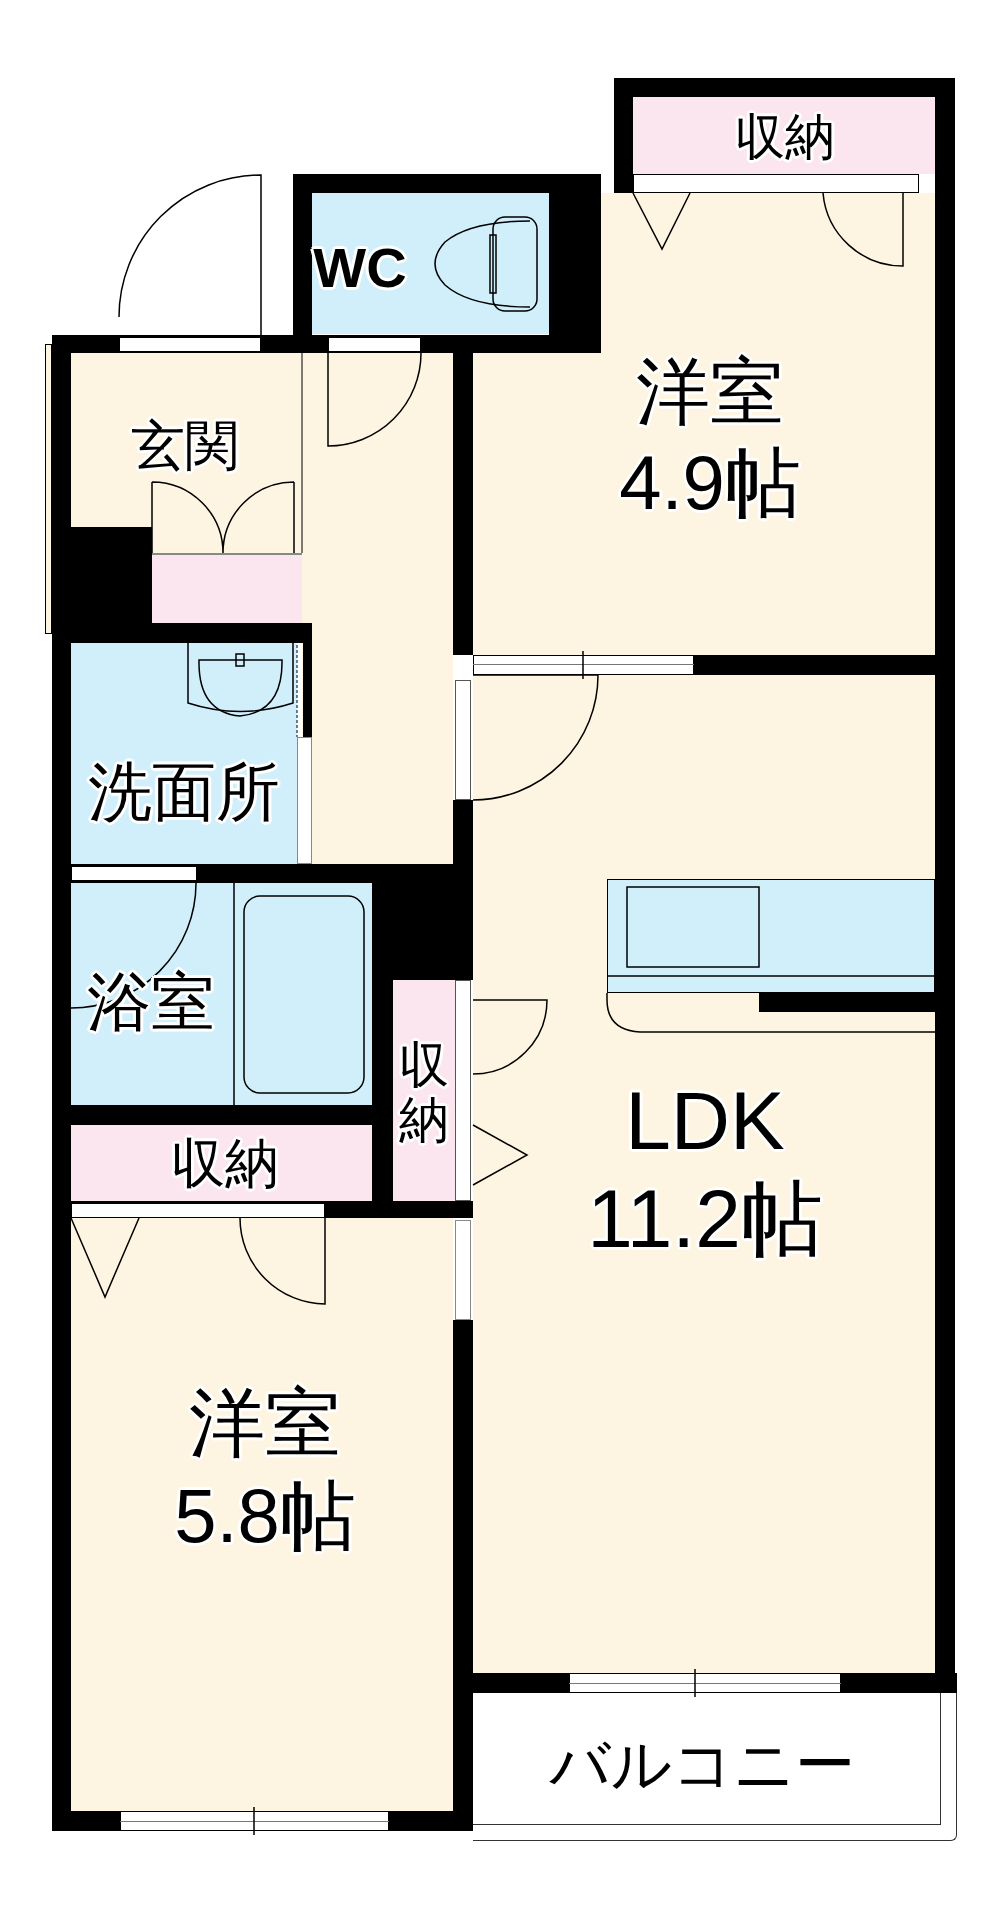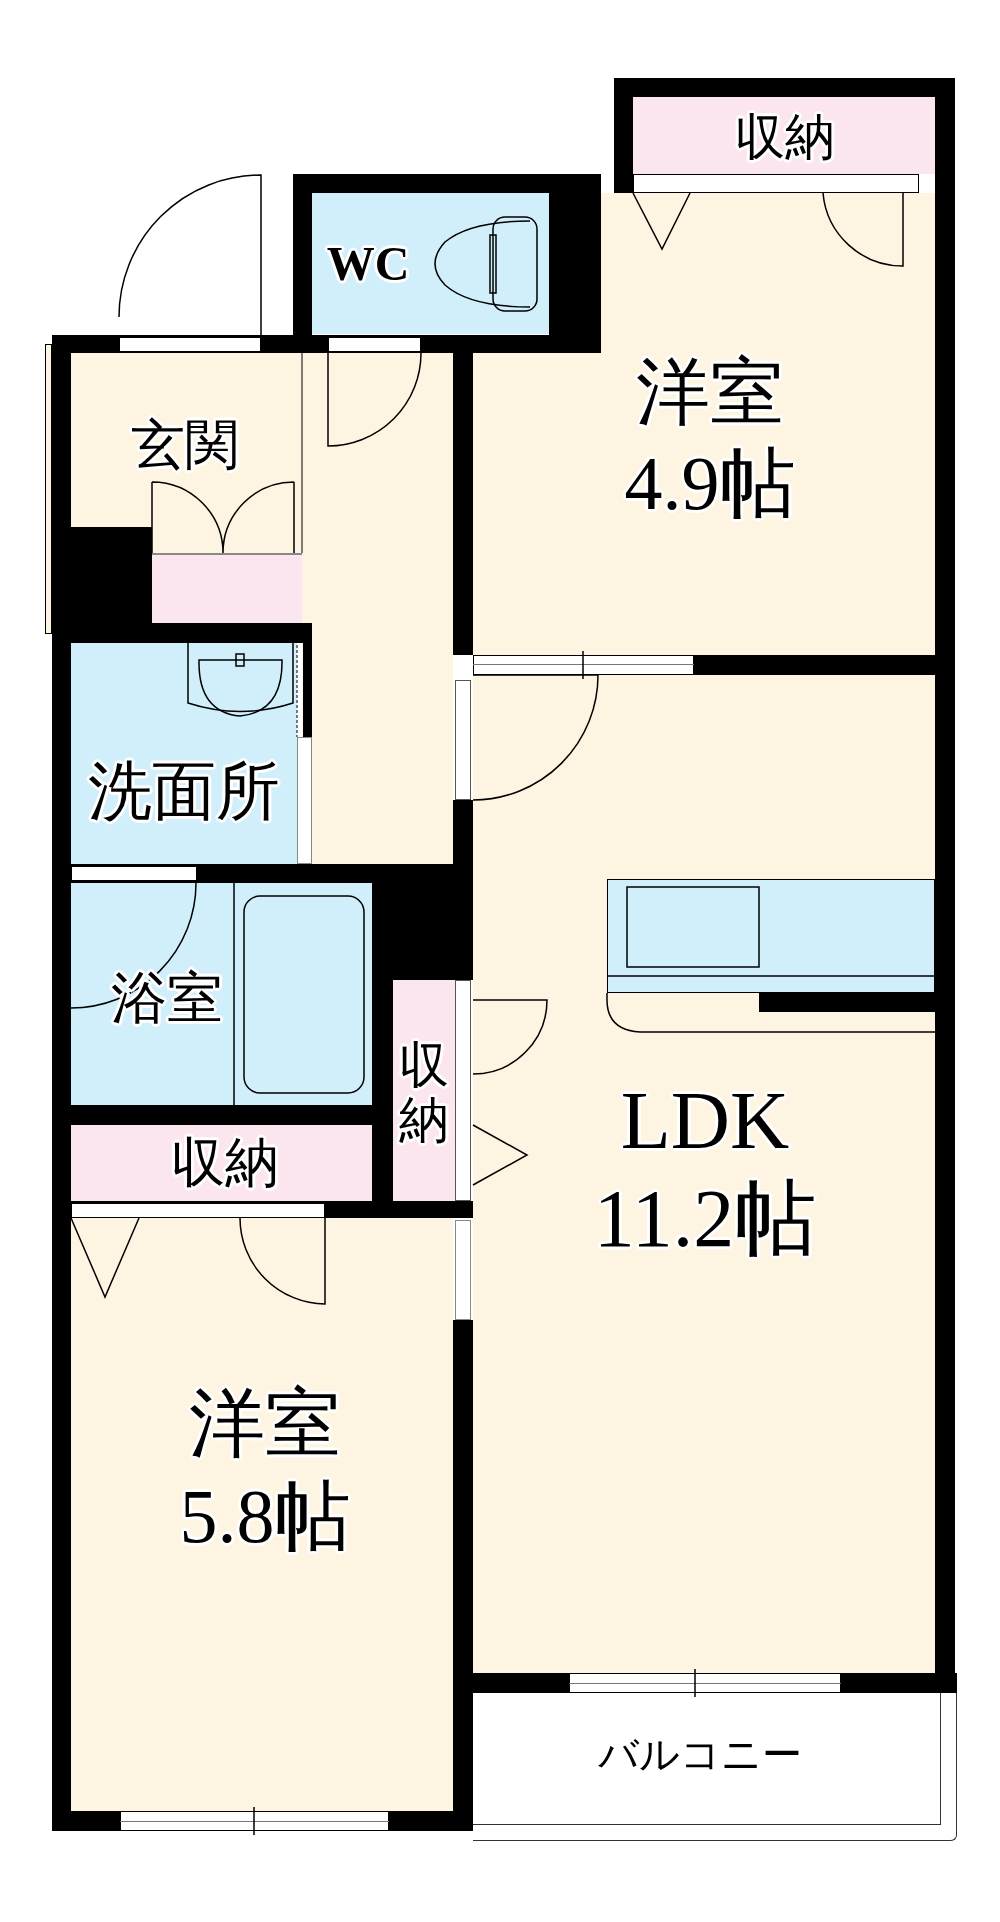--- a/index.html
+++ b/index.html
@@ -3,21 +3,21 @@
 <meta charset="utf-8">
 <style>
   html, body { margin:0; padding:0; background:#ffffff; }
   body { width:1000px; height:1922px; position:relative; overflow:hidden; font-family:"DejaVu Sans", sans-serif; }
   .abs { position:absolute; box-sizing:border-box; }
   .wall { background:#000; }
   .beige { background:#FDF5E1; }
   .pink { background:#FBE6EF; }
   .blue { background:#D1EEFB; }
   .white { background:#fff; }
-  .lbl { position:absolute; color:#000; font-family:Liberation Serif, serif; text-align:center; white-space:nowrap; line-height:1;
+  .lbl { position:absolute; color:#000; font-family:Liberation Sans, sans-serif; text-align:center; white-space:nowrap; line-height:1;
          text-shadow: 3px 0 #fff, -3px 0 #fff, 0 3px #fff, 0 -3px #fff, 2px 2px #fff, -2px -2px #fff, 2px -2px #fff, -2px 2px #fff; }
   svg.overlay { position:absolute; left:0; top:0; }
 </style>
 </head>
 <body>
 
 <div class="abs beige" style="left:601px;top:193px;width:334px;height:160px;"></div>
 <div class="abs beige" style="left:473px;top:353px;width:462px;height:302px;"></div>
 
 <div class="abs beige" style="left:473px;top:675px;width:462px;height:998px;"></div>
@@ -136,35 +136,35 @@
 
     <line x1="695" y1="1669" x2="695" y2="1697"></line>
     <line x1="254" y1="1807" x2="254" y2="1835"></line>
 
     <line x1="458" y1="1325" x2="458" y2="1440" stroke-dasharray="3 2" stroke-width="1"></line>
   </g>
 </svg>
 
 <div class="lbl" style="left:700px;top:112px;width:170px;font-size:50px;">収納</div>
 
-<div class="lbl" style="left:318px;top:240px;width:100px;font-size:48px;font-weight:bold;">WC</div>
+<div class="lbl" style="left:310px;top:240px;width:100px;font-size:56px;font-weight:bold;">WC</div>
 
 <div class="lbl" style="left:600px;top:355px;width:220px;font-size:74px;">洋室</div>
 <div class="lbl" style="left:590px;top:445px;width:240px;font-size:76px;">4.9帖</div>
 
 <div class="lbl" style="left:120px;top:418px;width:130px;font-size:54px;">玄関</div>
 
 <div class="lbl" style="left:88px;top:760px;width:190px;font-size:64px;">洗面所</div>
 
-<div class="lbl" style="left:102px;top:970px;width:130px;font-size:56px;">浴室</div>
+<div class="lbl" style="left:86px;top:970px;width:130px;font-size:64px;">浴室</div>
 
 <div class="lbl" style="left:150px;top:1136px;width:150px;font-size:54px;">収納</div>
 
 <div class="lbl" style="left:396px;top:1040px;width:56px;font-size:50px;">収</div>
 <div class="lbl" style="left:396px;top:1095px;width:56px;font-size:50px;">納</div>
 
 <div class="lbl" style="left:590px;top:1080px;width:230px;font-size:82px;">LDK</div>
 <div class="lbl" style="left:560px;top:1178px;width:290px;font-size:82px;">11.2帖</div>
 
 <div class="lbl" style="left:150px;top:1385px;width:230px;font-size:76px;">洋室</div>
 <div class="lbl" style="left:140px;top:1478px;width:250px;font-size:76px;">5.8帖</div>
 
-<div class="lbl" style="left:545px;top:1735px;width:310px;font-size:40px;text-shadow:none;">バルコニー</div>
+<div class="lbl" style="left:545px;top:1735px;width:310px;font-size:60px;text-shadow:none;text-align:right;">バルコニー</div>
 
 </body></html>

